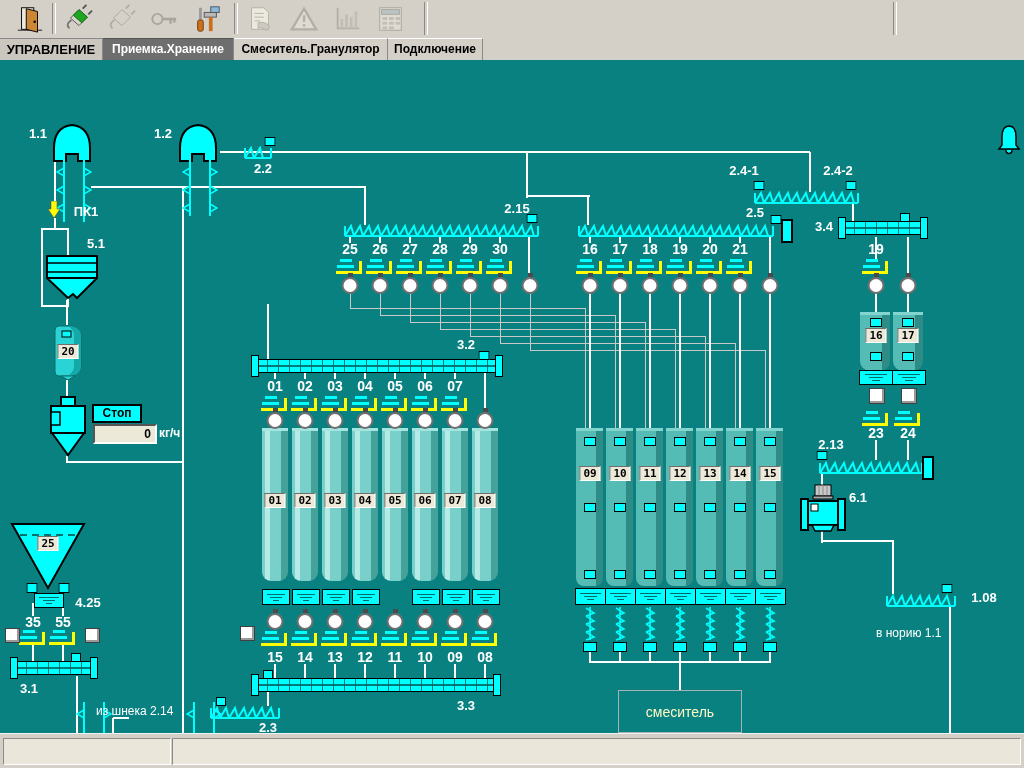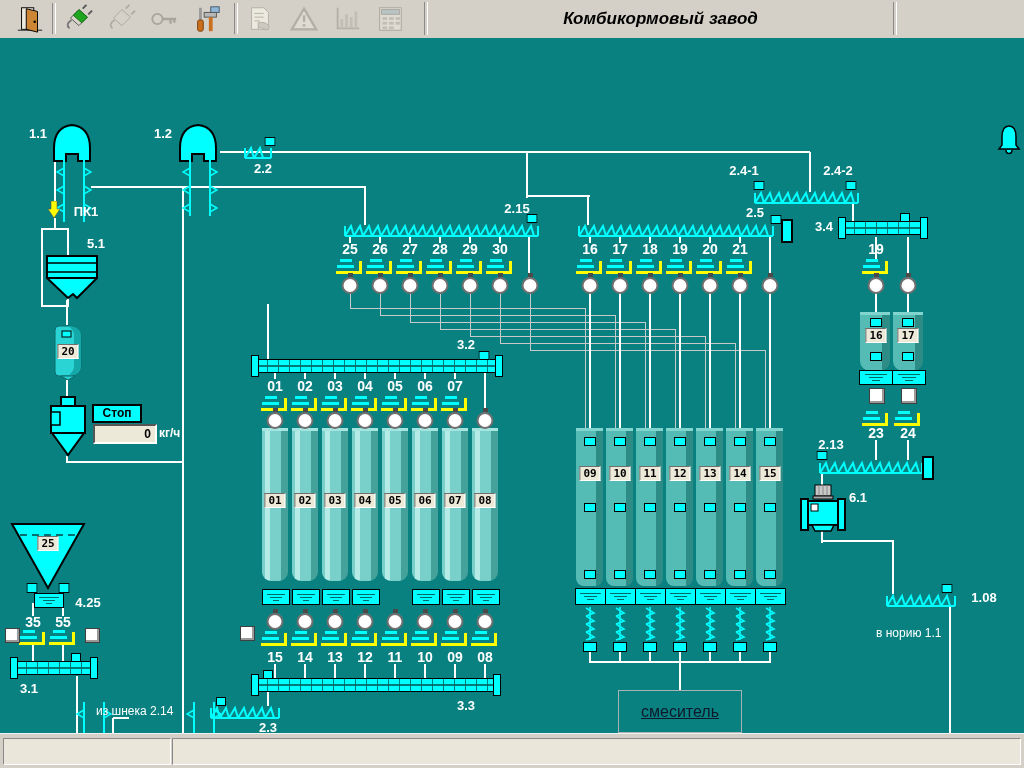--- a/index.html
+++ b/index.html
@@ -60,22 +60,22 @@
     background:linear-gradient(90deg,#79cfc9 0 3px,#b4ebe7 3px 8px,#79cfc9 8px 19px,#45a29b 19px 26px);}
   .binR{position:absolute;width:27px;border-top:3px solid #82d5cf;border-radius:0 0 8px 8px;
     background:linear-gradient(90deg,#55bcb5 0 20px,#2e8c86 20px 27px);}
   .binW{position:absolute;width:30px;height:56px;border-top:3px solid #82d5cf;border-radius:0 0 10px 10px;
     background:linear-gradient(90deg,#55bcb5 0 22px,#2e8c86 22px 30px);}
   .svgbox{position:absolute;} .svgbox svg{display:block;}
   .stopbtn{position:absolute;background:#00ffff;border:2px solid #000;color:#000;
     font-weight:bold;font-size:12px;text-align:center;}
   .flowbox{position:absolute;background:#ece9d8;border:2px solid;border-color:#555 #fff #fff #555;
     color:#000;font-weight:bold;font-size:12px;text-align:right;padding:1px 4px 0 0;}
-  .mixerbox{position:absolute;border:1px solid #a8b4b4;color:#0f172a;font-size:16px;
-    display:flex;align-items:center;justify-content:center;text-decoration:underline;}
+  .mixerbox{position:absolute;border:1px solid #a8b4b4;color:#fef9c3;font-size:14px;
+    display:flex;align-items:center;justify-content:center;}
   
   #statusbar{position:absolute;left:0;top:733px;width:1024px;height:35px;background:#d4d0c8;border-top:1px solid #f2f2f2;}
   #statusbar .panel{position:absolute;top:4px;height:25px;background:#eae7da;
     border:1px solid;border-color:#8a8a8a #ffffff #ffffff #8a8a8a;}
 </style>
 </head>
 <body>
 
 <div id="screen">
 
@@ -151,26 +151,29 @@
           <rect x="15" y="13" width="5" height="3" fill="#c2beb4"></rect>
           <rect x="22" y="13" width="5" height="3" fill="#c2beb4"></rect>
           <rect x="8" y="18" width="5" height="3" fill="#c2beb4"></rect>
           <rect x="15" y="18" width="5" height="3" fill="#c2beb4"></rect>
           <rect x="22" y="18" width="5" height="3" fill="#c2beb4"></rect>
           <rect x="8" y="23" width="5" height="3" fill="#c2beb4"></rect>
           <rect x="15" y="23" width="5" height="3" fill="#c2beb4"></rect>
         </svg>
     </div>
     <div class="groove" style="left:424px"></div>
-    <div class="title-panel">
-      <span>Комбикормовый завод</span>
-    </div>
     <div class="groove" style="left:893px"></div>
   </div>
 
+  <div id="tabrow">
+    <div class="navlabel">УПРАВЛЕНИЕ</div>
+    <div class="tab active" style="left:103px;width:130px">Приемка.Хранение</div>
+    <div class="tab" style="left:234px;width:153px">Смеситель.Гранулятор</div>
+    <div class="tab" style="left:388px;width:94px">Подключение</div>
+  </div>
 
   <div id="diagram">
       <div class="gv" style="left: 350px; top: 232px; height: 16px;"></div>
       <div class="gh" style="left: 350px; top: 248px; width: 235px;"></div>
       <div class="gv" style="left: 585px; top: 248px; height: 120px;"></div>
       <div class="gv" style="left: 380px; top: 232px; height: 23px;"></div>
       <div class="gh" style="left: 380px; top: 255px; width: 235px;"></div>
       <div class="gv" style="left: 615px; top: 255px; height: 113px;"></div>
       <div class="gv" style="left: 410px; top: 232px; height: 30px;"></div>
       <div class="gh" style="left: 410px; top: 262px; width: 235px;"></div>

